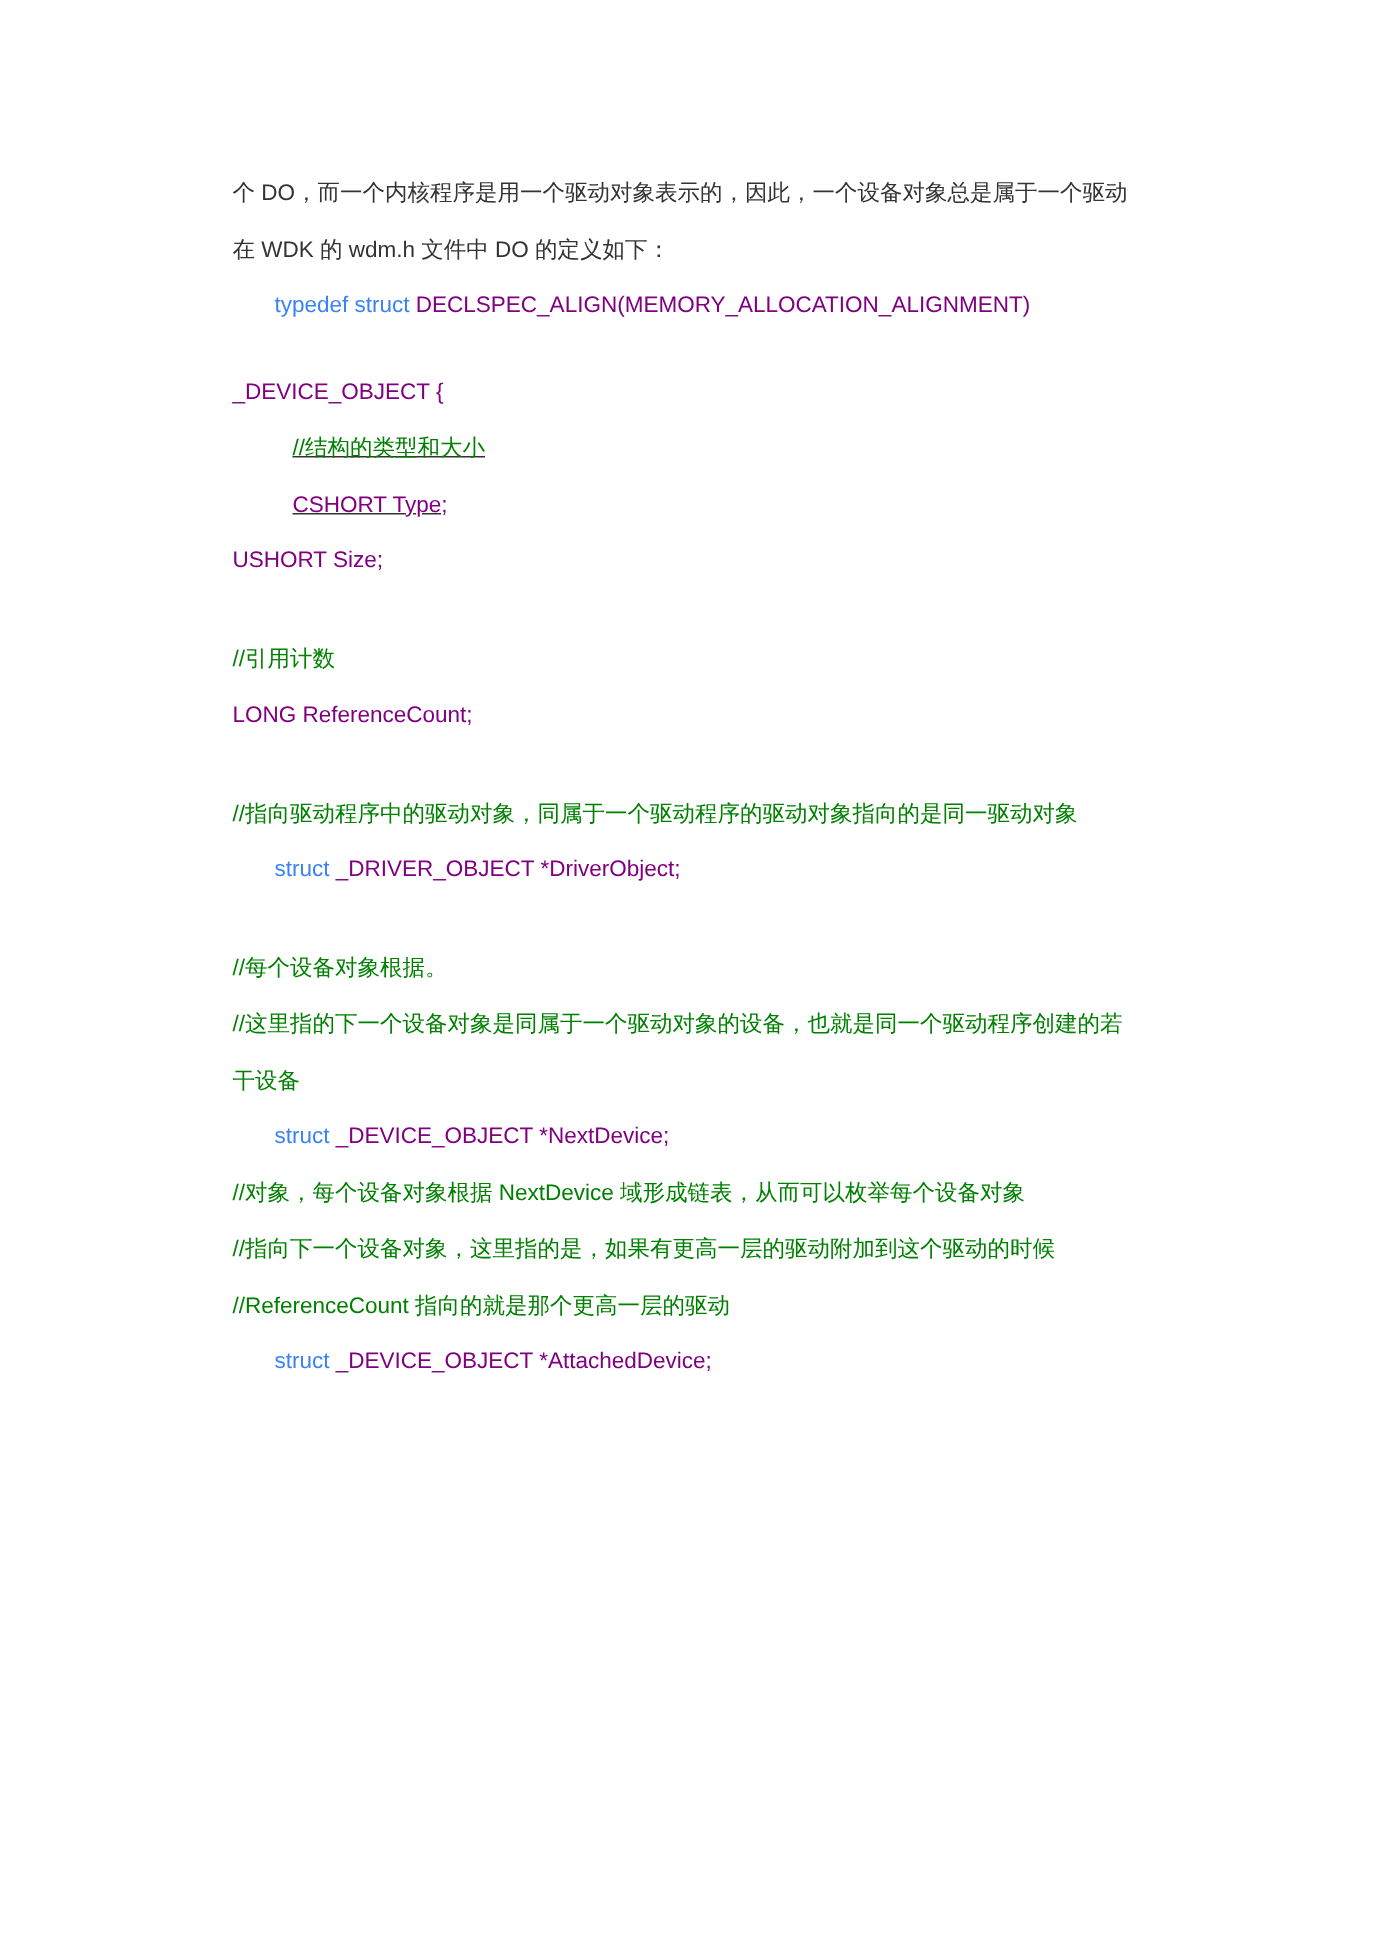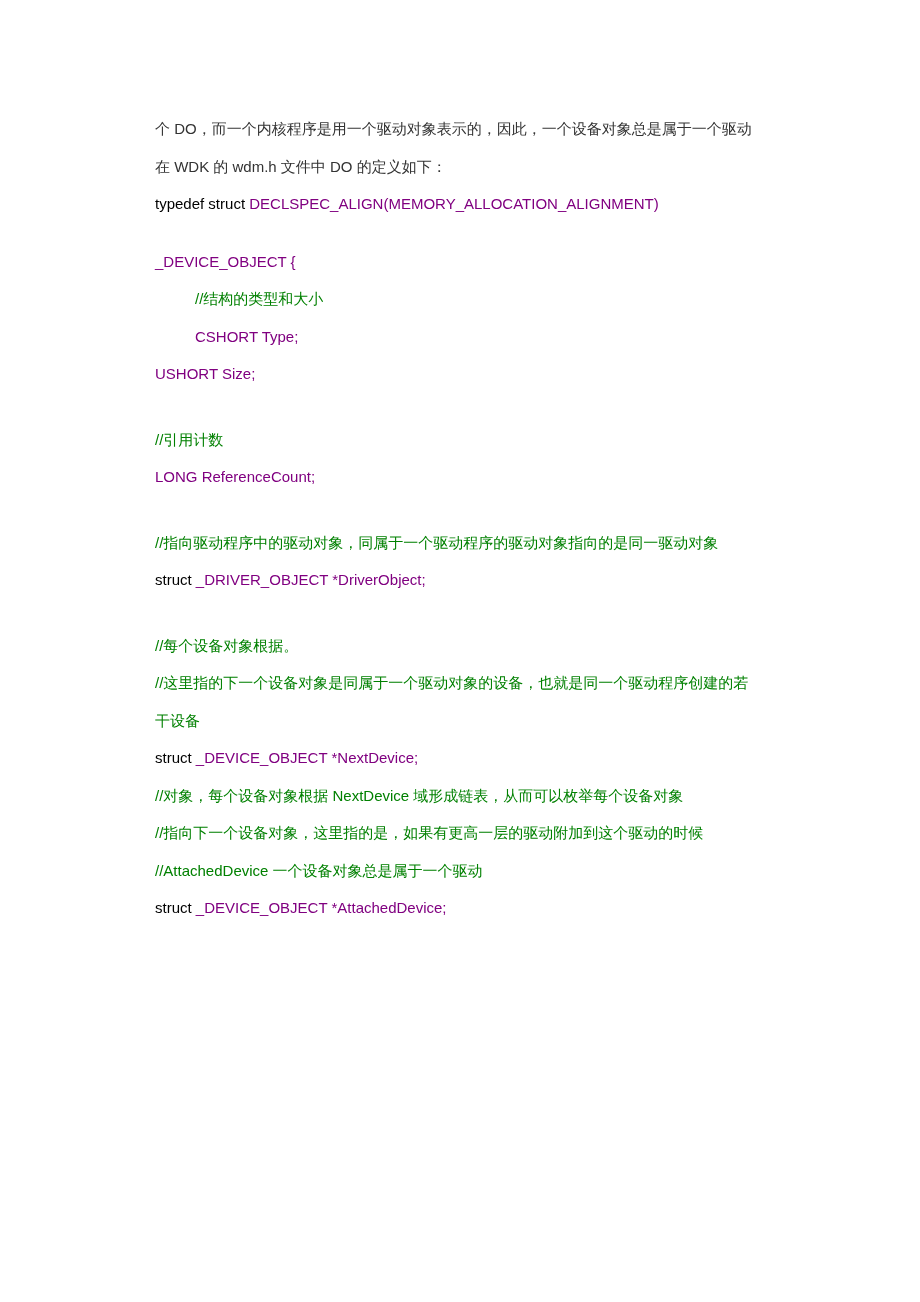--- a/index.html
+++ b/index.html
@@ -13,22 +13,23 @@
       padding: 110px 155px 80px 155px;
       font-size: 15px;
       line-height: 2.5;
       color: #333333;
     }
     .line {
       display: block;
     }
     .indented {
       padding-left: 40px;
+      text-decoration: underline;
     }
-    .color-blue { color: #000000; }
+    .color-blue { color: #3b82f6; margin-left: 28px; }
     .color-purple { color: #800080; margin-top: 25px; }
     .color-green { color: #008000; }
     .color-black { color: #333333; }
     .spacer { height: 20px; }
     .spacer-lg { height: 28px; }
   </style>
 </head>
 <body>
 
 <div class="page" id="doc-root">
@@ -46,15 +47,15 @@
     <span class="line spacer-lg">&nbsp;</span>
     <span class="line"><span class="color-green">//指向驱动程序中的驱动对象，同属于一个驱动程序的驱动对象指向的是同一驱动对象</span></span>
     <span class="line"><span class="color-blue">struct</span><span class="color-purple">  _DRIVER_OBJECT *DriverObject;</span></span>
     <span class="line spacer-lg">&nbsp;</span>
     <span class="line"><span class="color-green">//每个设备对象根据。</span></span>
     <span class="line"><span class="color-green">//这里指的下一个设备对象是同属于一个驱动对象的设备，也就是同一个驱动程序创建的若</span></span>
     <span class="line"><span class="color-green">干设备</span></span>
     <span class="line"><span class="color-blue">struct</span><span class="color-purple">  _DEVICE_OBJECT  *NextDevice;</span></span>
     <span class="line"><span class="color-green">//对象，每个设备对象根据 NextDevice 域形成链表，从而可以枚举每个设备对象</span></span>
     <span class="line"><span class="color-green">//指向下一个设备对象，这里指的是，如果有更高一层的驱动附加到这个驱动的时候</span></span>
-    <span class="line"><span class="color-green">//AttachedDevice 一个设备对象总是属于一个驱动</span></span>
+    <span class="line"><span class="color-green">//ReferenceCount 指向的就是那个更高一层的驱动</span></span>
     <span class="line"><span class="color-blue">struct</span><span class="color-purple">  _DEVICE_OBJECT  *AttachedDevice;</span></span>
   </div>
 
 </body></html>

